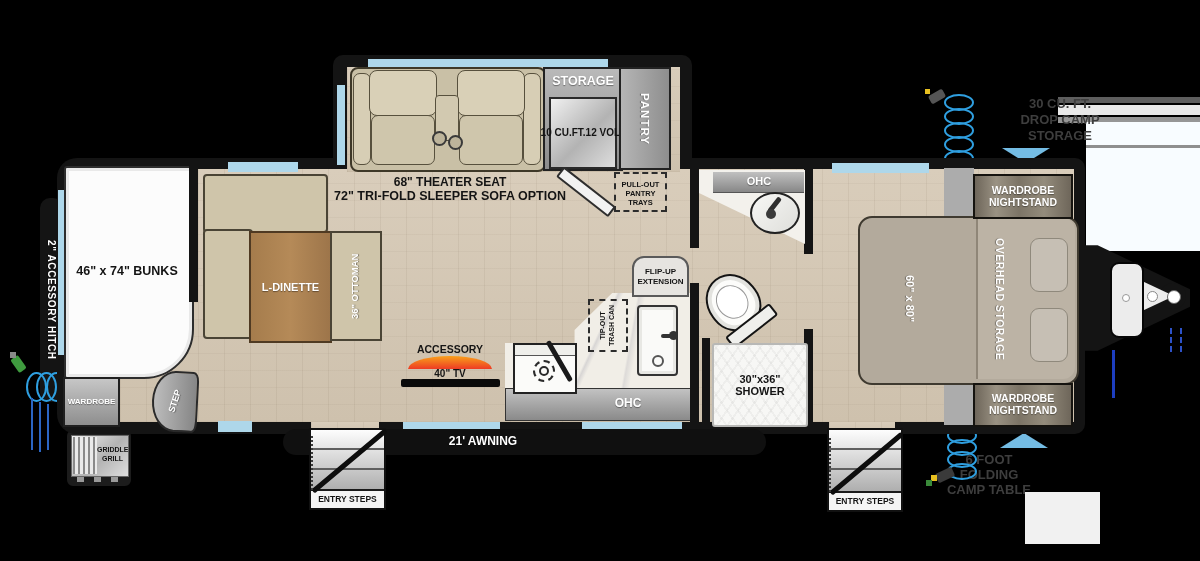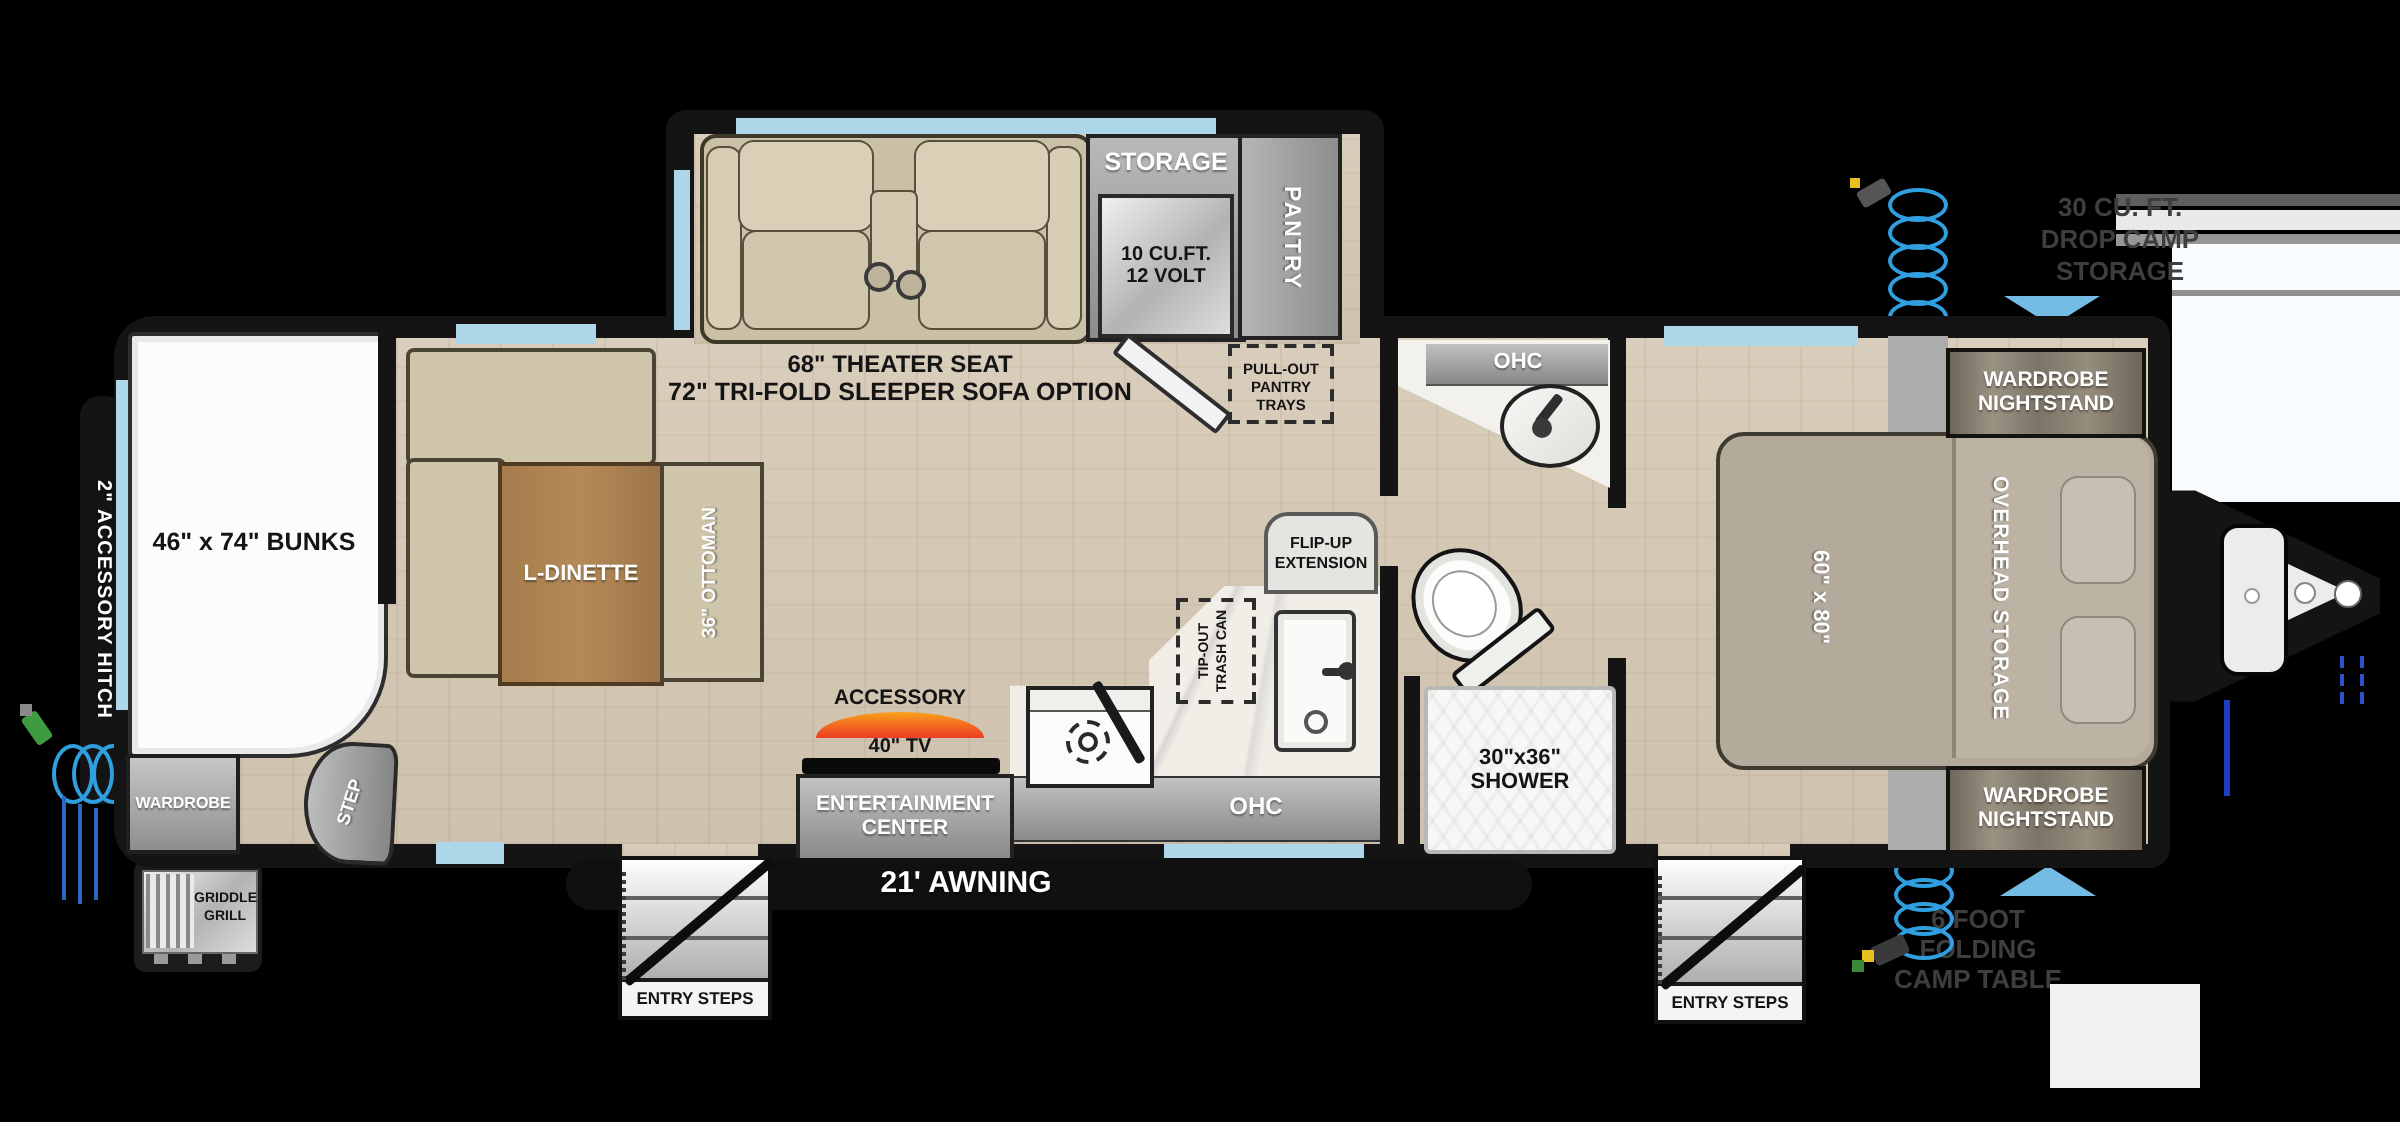--- a/index.html
+++ b/index.html
@@ -166,21 +166,21 @@
     <span>68" THEATER SEAT</span>
   </div>
   <div class="abs lbl b" style="left:300px;top:189px;width:300px;font-size:12.5px;">
     <span>72" TRI-FOLD SLEEPER SOFA OPTION</span>
   </div>
 
   <div class="abs" style="left:543px;top:67px;width:76px;height:100px;background:linear-gradient(180deg,#b9b9b9,#8c8c8c);border:2px solid #222;">
     <div class="lbl w" style="margin-top:5px;font-size:12.5px;">STORAGE</div>
   </div>
   <div class="abs silver" style="left:549px;top:97px;width:64px;height:68px;border:2px solid #2a2a2a;">
-    <div class="flex" style="width:100%;height:100%;flex-direction:column;border-radius:12px;">
+    <div class="flex" style="width:100%;height:100%;flex-direction:row;border-radius:12px;">
       <span class="lbl b" style="font-size:10px;">10 CU.FT.</span>
       <span class="lbl b" style="font-size:10px;">12 VOLT</span>
     </div>
   </div>
   <div class="abs flex" style="left:619px;top:67px;width:48px;height:99px;background:linear-gradient(90deg,#b5b5b5,#8e8e8e);border:2px solid #222;">
     <span class="lbl w vert" style="font-size:11.5px;letter-spacing:1px;">PANTRY</span>
   </div>
   <div class="abs" style="left:560px;top:165px;width:62px;height:9px;background:#f2f2f2;border:2px solid #2e2e2e;transform:rotate(38deg);transform-origin:left center;border-radius:2px;"></div>
   <div class="abs dash lbl b" style="left:614px;top:172px;width:53px;height:40px;font-size:7.5px;line-height:9px;padding-top:6px;box-sizing:border-box;">
     <div>PULL-OUT</div>
@@ -262,28 +262,24 @@
   </div>
   <div class="abs woodgrain flex" style="left:973px;top:383px;width:96px;height:40px;flex-direction:column;">
     <span class="lbl w" style="font-size:10.5px;">WARDROBE</span>
     <span class="lbl w" style="font-size:10.5px;">NIGHTSTAND</span>
   </div>
 
   <div class="abs lbl b" style="left:405px;top:344px;width:90px;font-size:10.5px;">ACCESSORY</div>
   <div class="abs" style="left:408px;top:356px;width:84px;height:13px;background:linear-gradient(180deg,#f9a11b,#ee3b24);border-radius:50% 50% 0 0 / 100% 100% 0 0;"></div>
   <div class="abs lbl b" style="left:428px;top:368px;width:44px;font-size:10px;">40" TV</div>
   <div class="abs" style="left:401px;top:379px;width:99px;height:8px;background:#0a0a0a;border-radius:2px;"></div>
-  <div class="abs flex" style="left:398px;top:387px;width:105px;height:40px;background:linear-gradient(180deg,#c2c2c2,#898989);border:2px solid #222;flex-direction:column;">
-    <span class="lbl w" style="font-size:10.5px;">ENTERTAINMENT</span>
-    <span class="lbl w" style="font-size:10.5px;">CENTER</span>
-  </div>
 
   <div class="abs" style="left:283px;top:429px;width:483px;height:26px;background:#101010;border-radius:13px;"></div>
   <div class="abs flex" style="left:283px;top:429px;width:400px;height:26px;">
-    <span class="lbl w" style="font-size:15px;text-align:right;">21' AWNING</span>
+    <span class="lbl w" style="font-size:12px;text-align:right;">21' AWNING</span>
   </div>
 
   <div class="abs" style="left:309px;top:428px;width:73px;height:78px;background:linear-gradient(180deg,#fdfdfd,#969696);border:2px solid #111;">
     <div class="abs" style="left:0;top:18px;width:100%;height:2px;background:#5f5f5f;"></div>
     <div class="abs" style="left:0;top:38px;width:100%;height:2px;background:#5f5f5f;"></div>
     <div class="abs flex" style="left:0;bottom:0;width:100%;height:17px;background:#f4f4f4;border-top:2px solid #1a1a1a;">
       <span class="lbl b" style="font-size:8.5px;">ENTRY STEPS</span>
     </div>
   </div>
   <div class="abs" style="left:313px;top:489px;width:95px;height:5px;background:#0d0d0d;transform:rotate(-40deg);transform-origin:left center;border-radius:2px;"></div>

